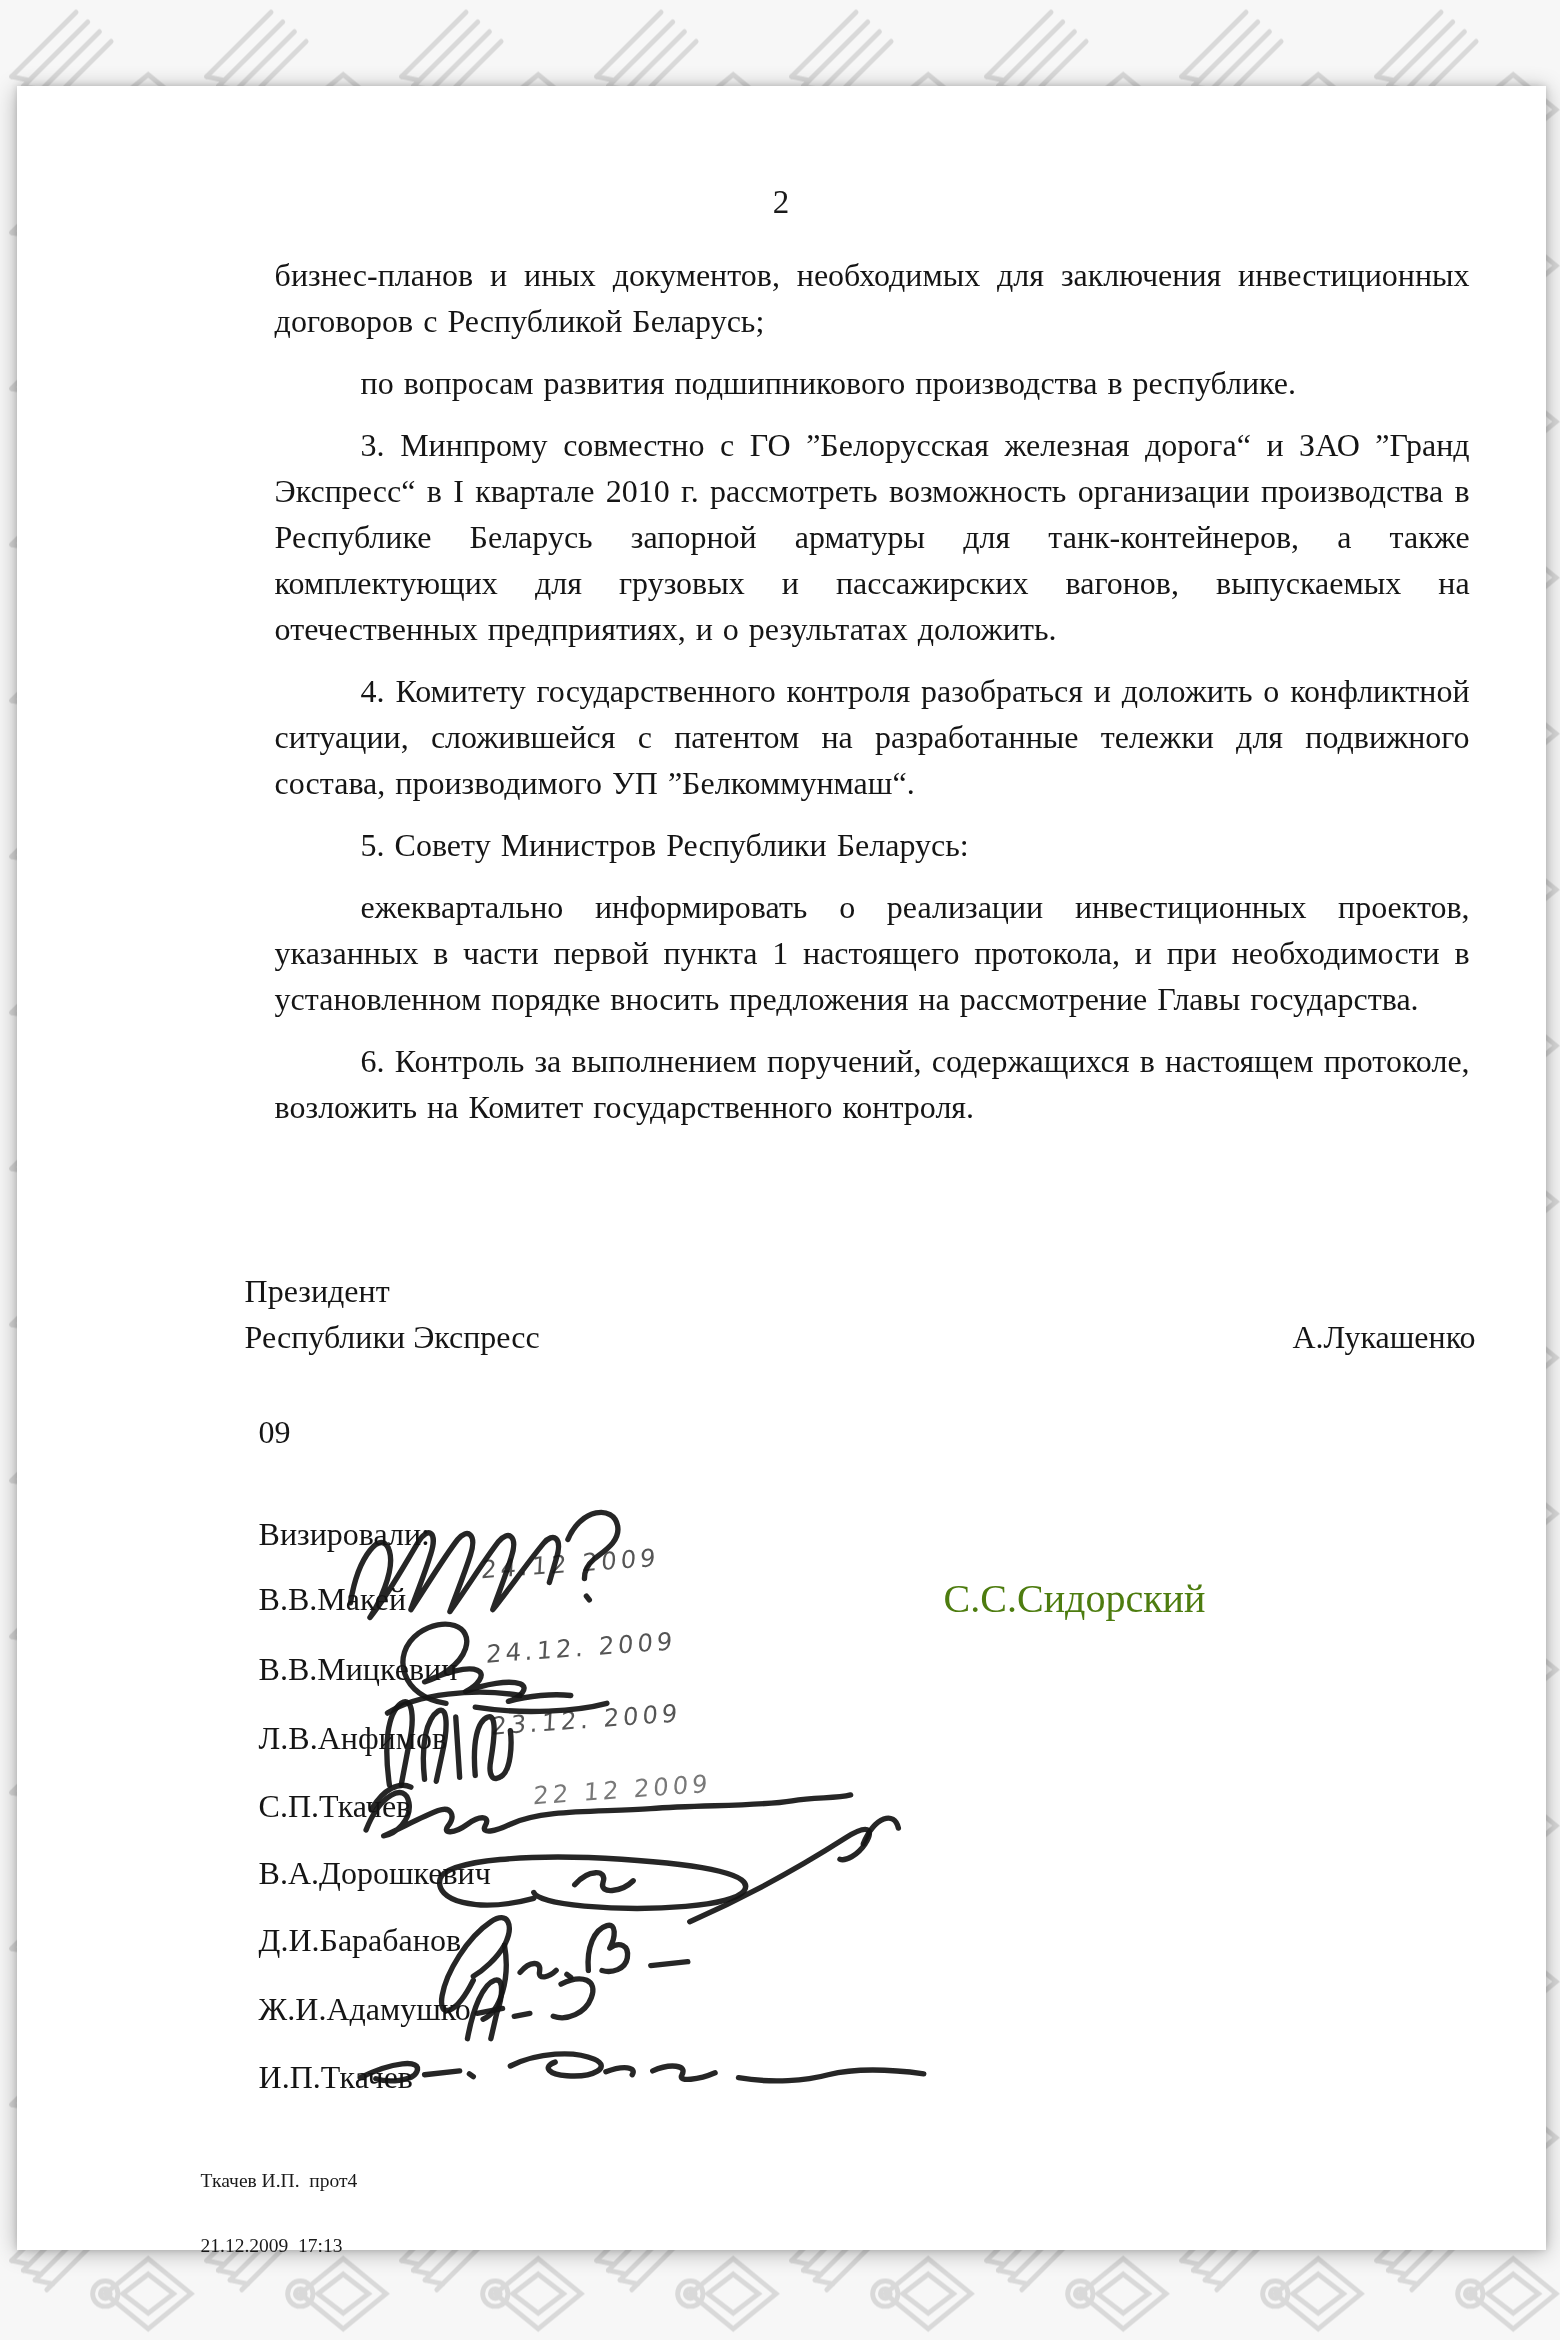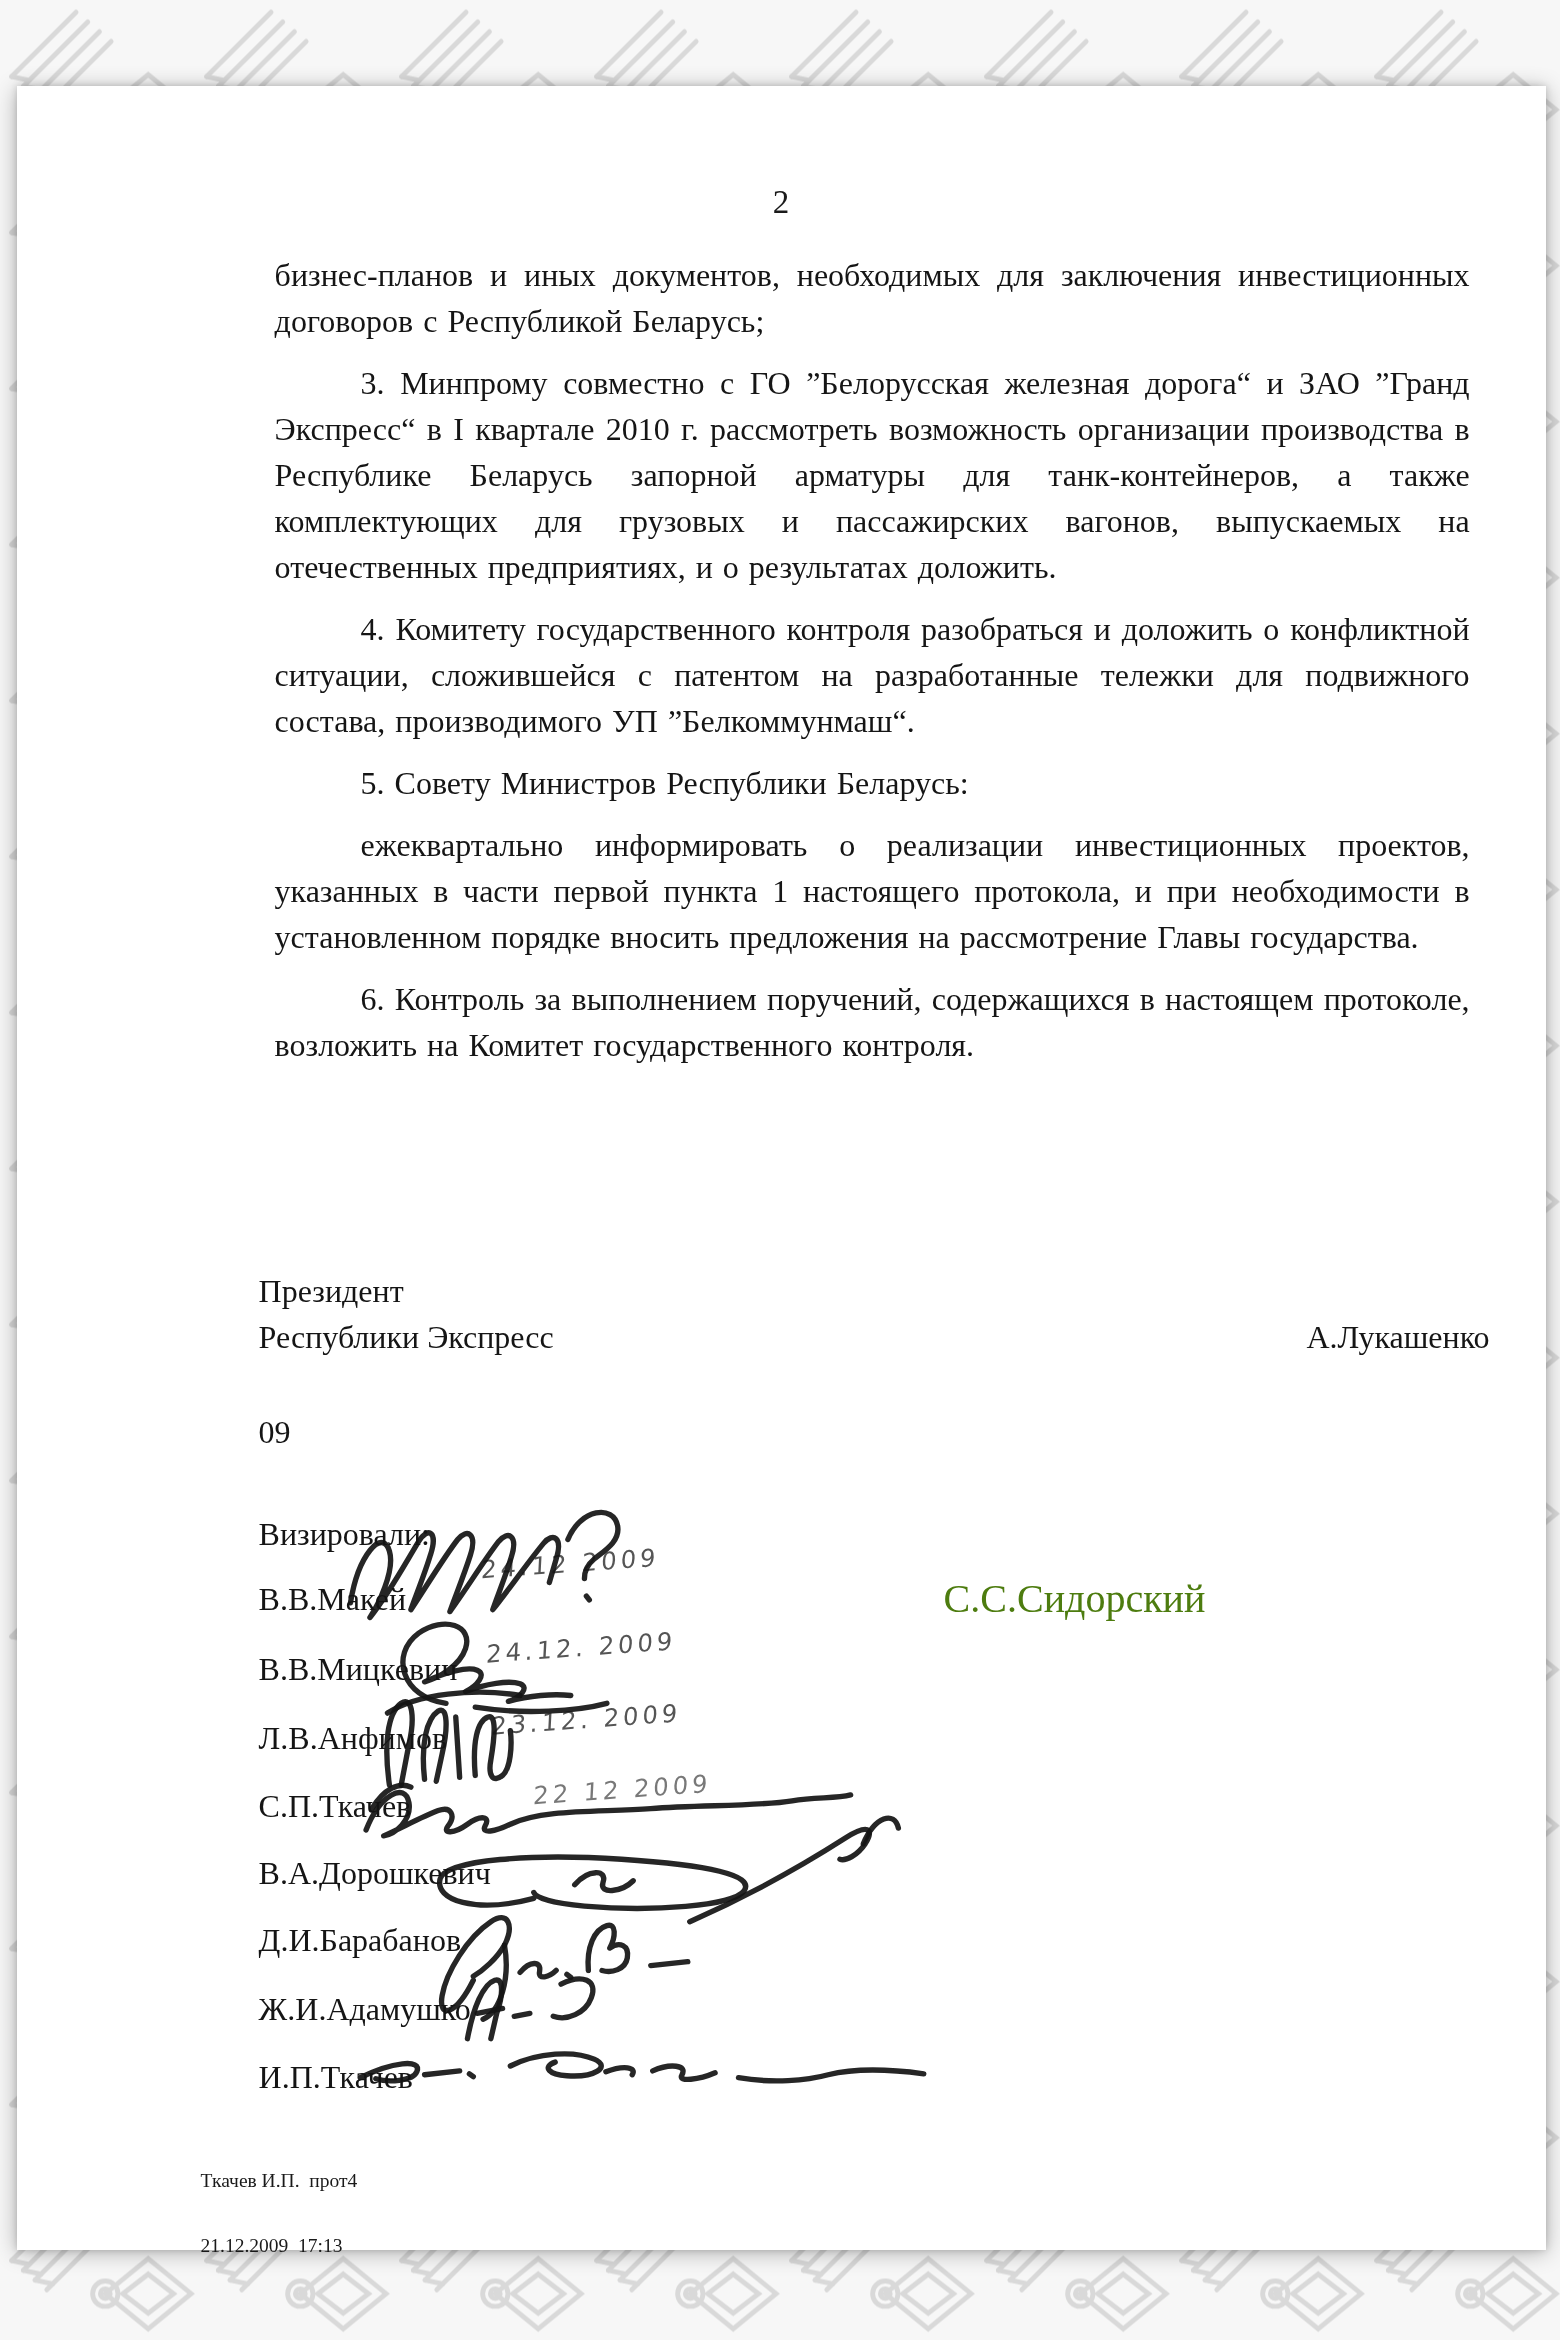--- a/index.html
+++ b/index.html
@@ -19,21 +19,21 @@
     font-size:33px;color:#1a1a1a;
   }
   .doc-body{
     position:absolute;left:242px;top:150px;width:1227px;
     font-size:32px;line-height:46px;color:#151515;
     text-align:justify;word-spacing:2px;
   }
   .doc-body p{margin:16px;text-indent:86px;}
   .doc-body p.no-indent{text-indent:0;}
   .president-row{
-    position:absolute;left:242px;top:1182px;width:1231px;
+    position:absolute;left:228px;top:1182px;width:1231px;
     display:flex;justify-content:space-between;align-items:flex-end;
     font-size:32px;line-height:46px;color:#151515;
   }
   .number09{
     position:absolute;left:242px;top:1328px;
     font-size:32px;color:#151515;
   }
   .visa-heading{
     position:absolute;left:242px;top:1430px;
     font-size:32px;color:#151515;
@@ -77,20 +77,21 @@
   </defs>
   <rect x="0" y="0" width="1600" height="2400" fill="url(#secpat)"></rect>
 </svg>
 
 <div class="page">
 
   <div class="page-number">2</div>
 
   <div class="doc-body">
     <p class="no-indent">бизнес-планов и иных документов, необходимых для заключения инвестиционных договоров с Республикой Беларусь;</p>
+    <p>по вопросам развития подшипникового производства в республике.</p>
     <p>3. Минпрому совместно с ГО ”Белорусская железная дорога“ и ЗАО ”Гранд Экспресс“ в I квартале 2010 г. рассмотреть возможность организации производства в Республике Беларусь запорной арматуры для танк-контейнеров, а также комплектующих для грузовых и пассажирских вагонов, выпускаемых на отечественных предприятиях, и о результатах доложить.</p>
     <p>4. Комитету государственного контроля разобраться и доложить о конфликтной ситуации, сложившейся с патентом на разработанные тележки для подвижного состава, производимого УП ”Белкоммунмаш“.</p>
     <p>5. Совету Министров Республики Беларусь:</p>
     <p>ежеквартально информировать о реализации инвестиционных проектов, указанных в части первой пункта 1 настоящего протокола, и при необходимости в установленном порядке вносить предложения на рассмотрение Главы государства.</p>
     <p>6. Контроль за выполнением поручений, содержащихся в настоящем протоколе, возложить на Комитет государственного контроля.</p>
   </div>
 
   <div class="president-row">
     <div>
       <div>Президент</div>

